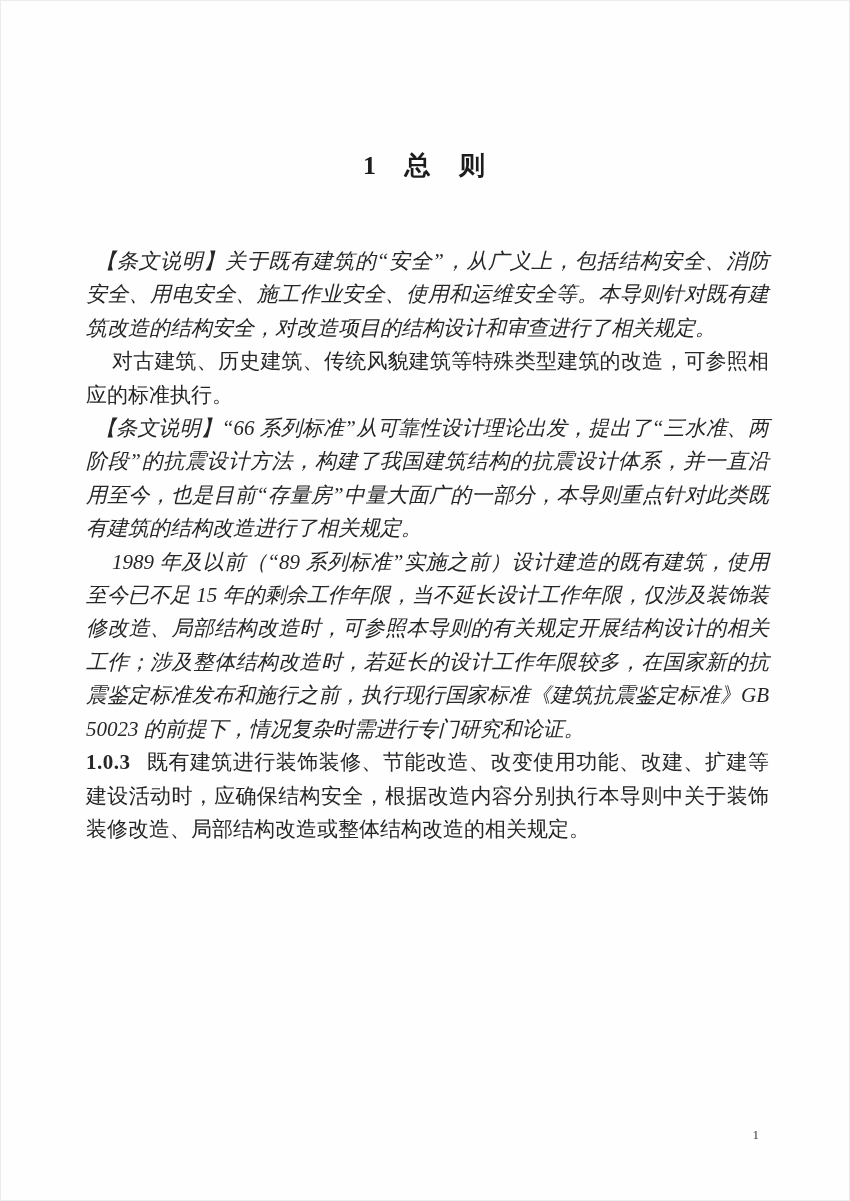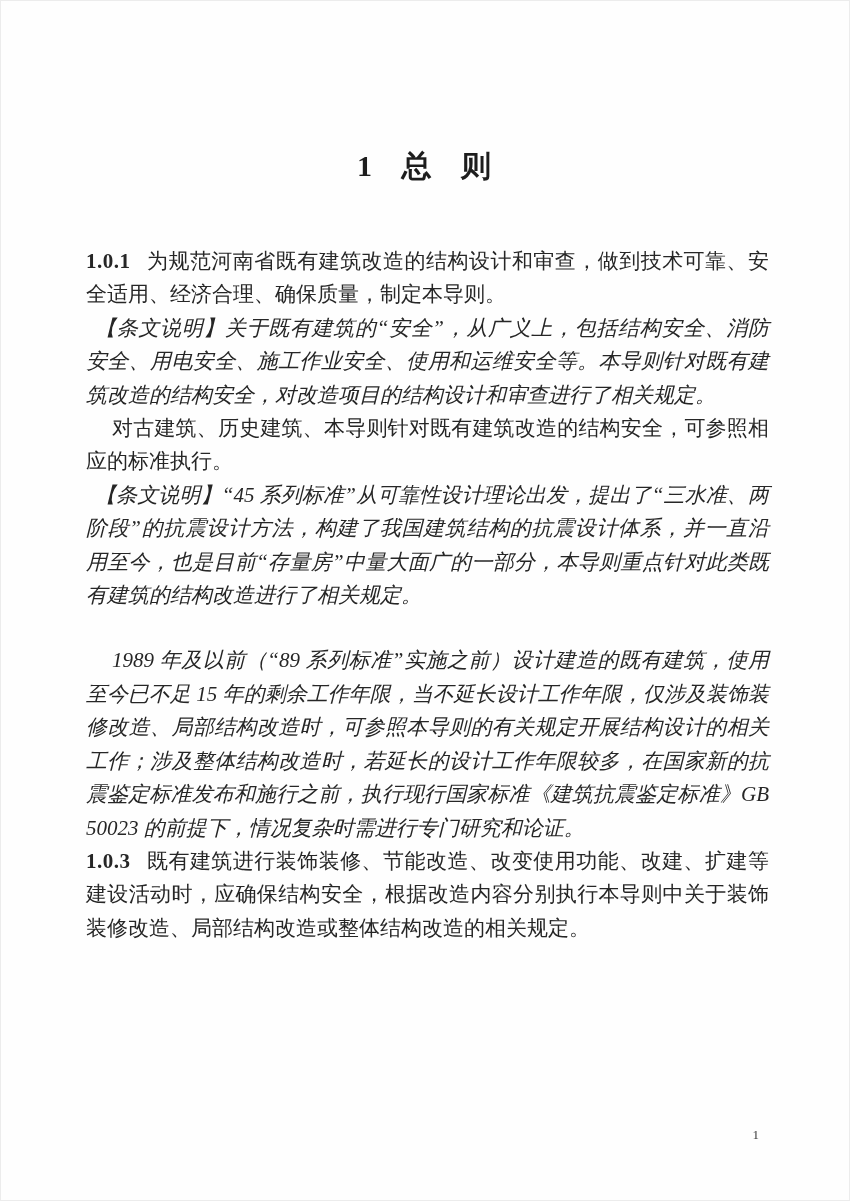--- a/index.html
+++ b/index.html
@@ -17,21 +17,21 @@
     font-family: "Liberation Serif", "DejaVu Serif", serif;
     color: #262626;
     overflow: hidden;
   }
   .doc-title {
     position: absolute;
     top: 148px;
     left: 0;
     width: 100%;
     text-align: center;
-    font-size: 30px;
+    font-size: 26px;
     line-height: 34px;
     font-weight: 700;
     letter-spacing: 2px;
     word-spacing: 18px;
     color: #1d1d1d;
   }
   .body-block {
     position: absolute;
     top: 244px;
     left: 85px;
@@ -46,21 +46,20 @@
   }
   p.indent {
     text-indent: 26px;
   }
   p.commentary {
     font-style: italic;
     text-indent: 9px;
   }
   p.commentary.cont {
     text-indent: 26px;
-    margin-top: 32px;
   }
   .clause-label {
     font-weight: 700;
     padding-right: 16px;
     letter-spacing: 0.5px;
   }
   .page-number {
     position: absolute;
     right: 90px;
     bottom: 59px;
@@ -71,28 +70,27 @@
 </style>
 </head>
 <body>
 
 <div class="page">
 
   <div class="doc-title">1 总 则</div>
 
   <div class="body-block">
 
-    <p class="clause"><span class="clause-label">1.0.1</span><span>为规范河南省既有建筑改造的结构设计和审查，做到技术可靠、安全适用、经济合理、确保质量，制定本导则。</span></p>
 
     <p class="commentary">【条文说明】关于既有建筑的“安全”，从广义上，包括结构安全、消防安全、用电安全、施工作业安全、使用和运维安全等。本导则针对既有建筑改造的结构安全，对改造项目的结构设计和审查进行了相关规定。</p>
 
 
-    <p class="indent">对古建筑、历史建筑、本导则针对既有建筑改造的结构安全，可参照相应的标准执行。</p>
+    <p class="indent">对古建筑、历史建筑、传统风貌建筑等特殊类型建筑的改造，可参照相应的标准执行。</p>
 
-    <p class="commentary">【条文说明】“45 系列标准”从可靠性设计理论出发，提出了“三水准、两阶段”的抗震设计方法，构建了我国建筑结构的抗震设计体系，并一直沿用至今，也是目前“存量房”中量大面广的一部分，本导则重点针对此类既有建筑的结构改造进行了相关规定。</p>
+    <p class="commentary">【条文说明】“66 系列标准”从可靠性设计理论出发，提出了“三水准、两阶段”的抗震设计方法，构建了我国建筑结构的抗震设计体系，并一直沿用至今，也是目前“存量房”中量大面广的一部分，本导则重点针对此类既有建筑的结构改造进行了相关规定。</p>
 
     <p class="commentary cont">1989 年及以前（“89 系列标准”实施之前）设计建造的既有建筑，使用至今已不足 15 年的剩余工作年限，当不延长设计工作年限，仅涉及装饰装修改造、局部结构改造时，可参照本导则的有关规定开展结构设计的相关工作；涉及整体结构改造时，若延长的设计工作年限较多，在国家新的抗震鉴定标准发布和施行之前，执行现行国家标准《建筑抗震鉴定标准》GB 50023 的前提下，情况复杂时需进行专门研究和论证。</p>
 
 
     <p class="clause"><span class="clause-label">1.0.3</span><span>既有建筑进行装饰装修、节能改造、改变使用功能、改建、扩建等建设活动时，应确保结构安全，根据改造内容分别执行本导则中关于装饰装修改造、局部结构改造或整体结构改造的相关规定。</span></p>
 
   </div>
 
   <div class="page-number">1</div>
 

